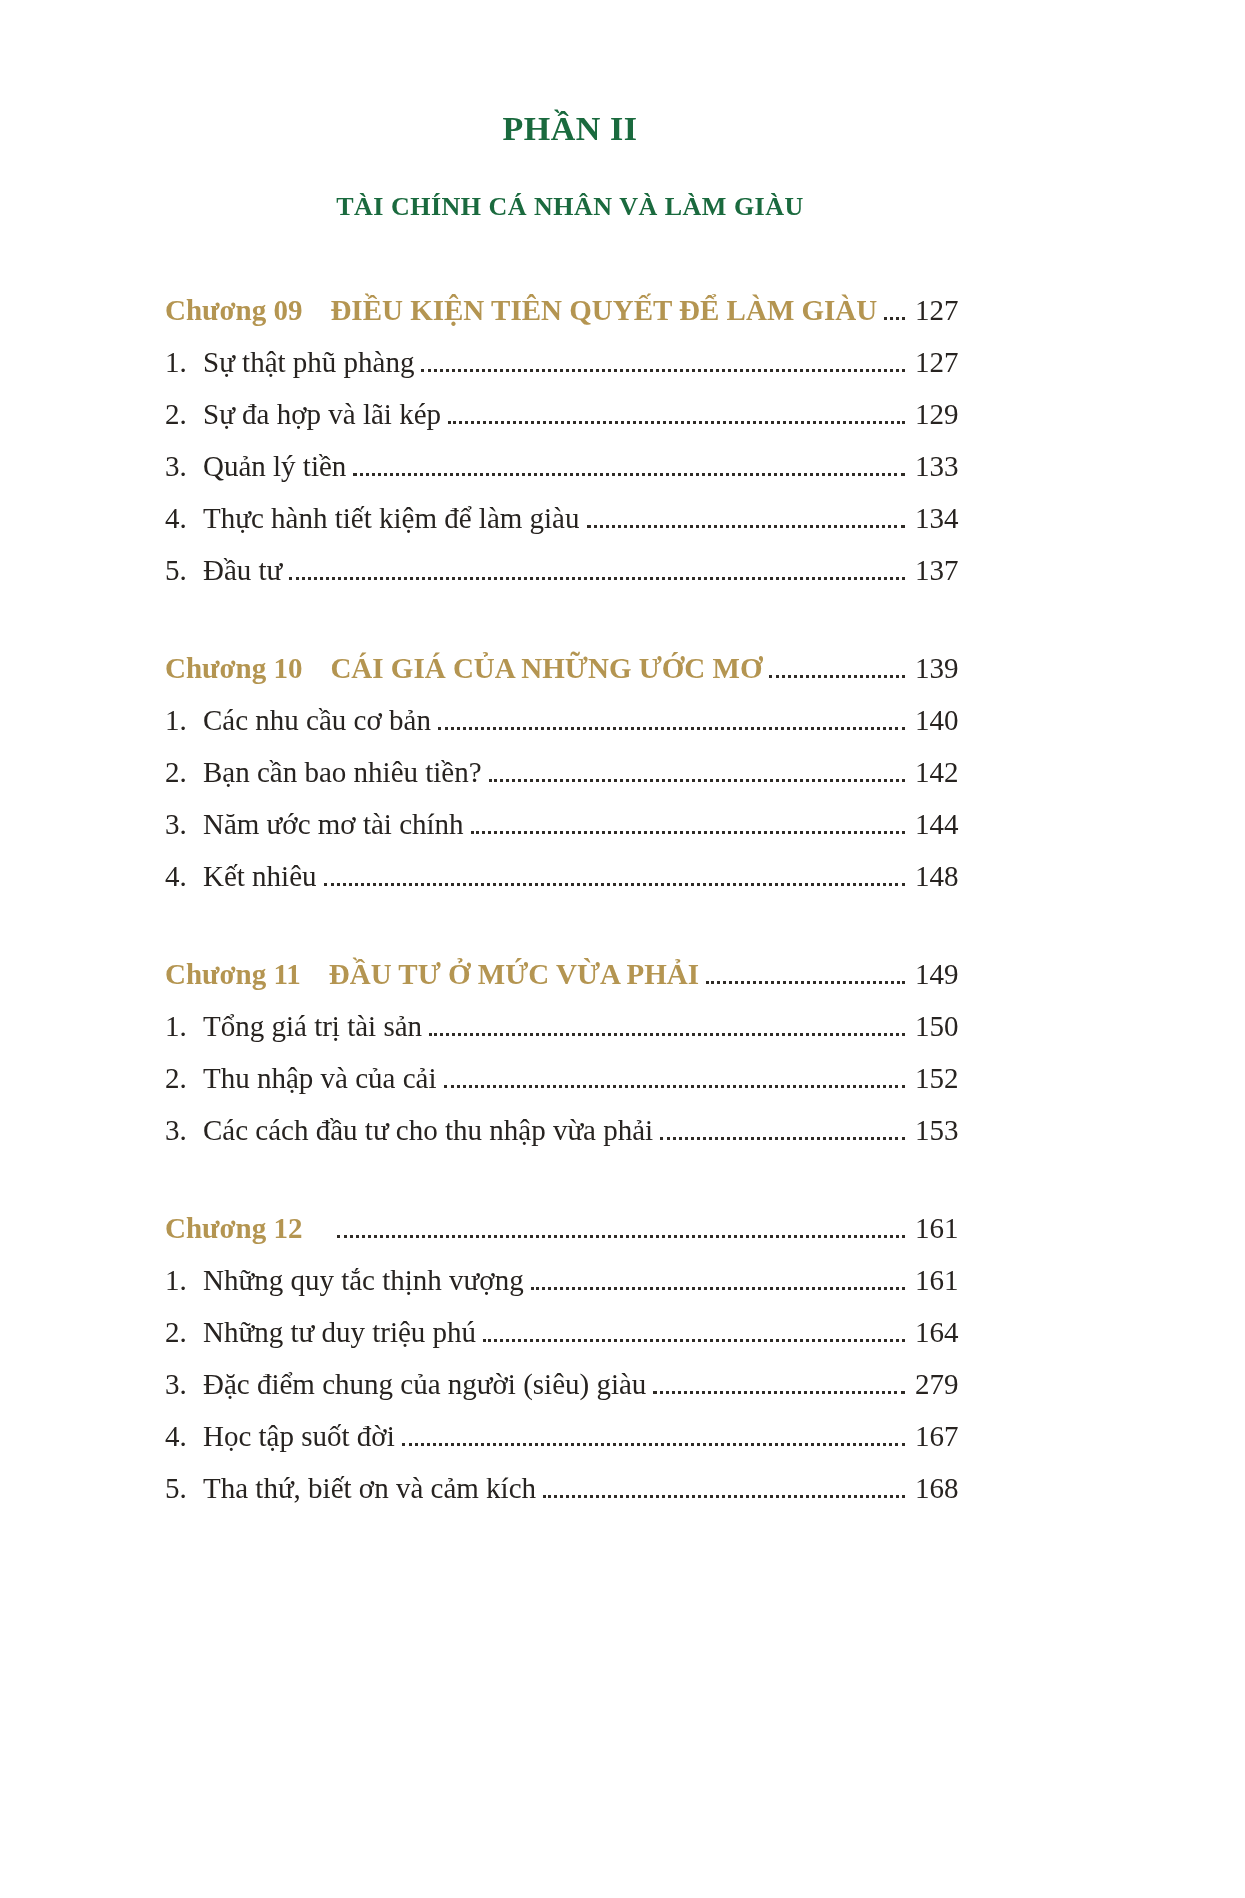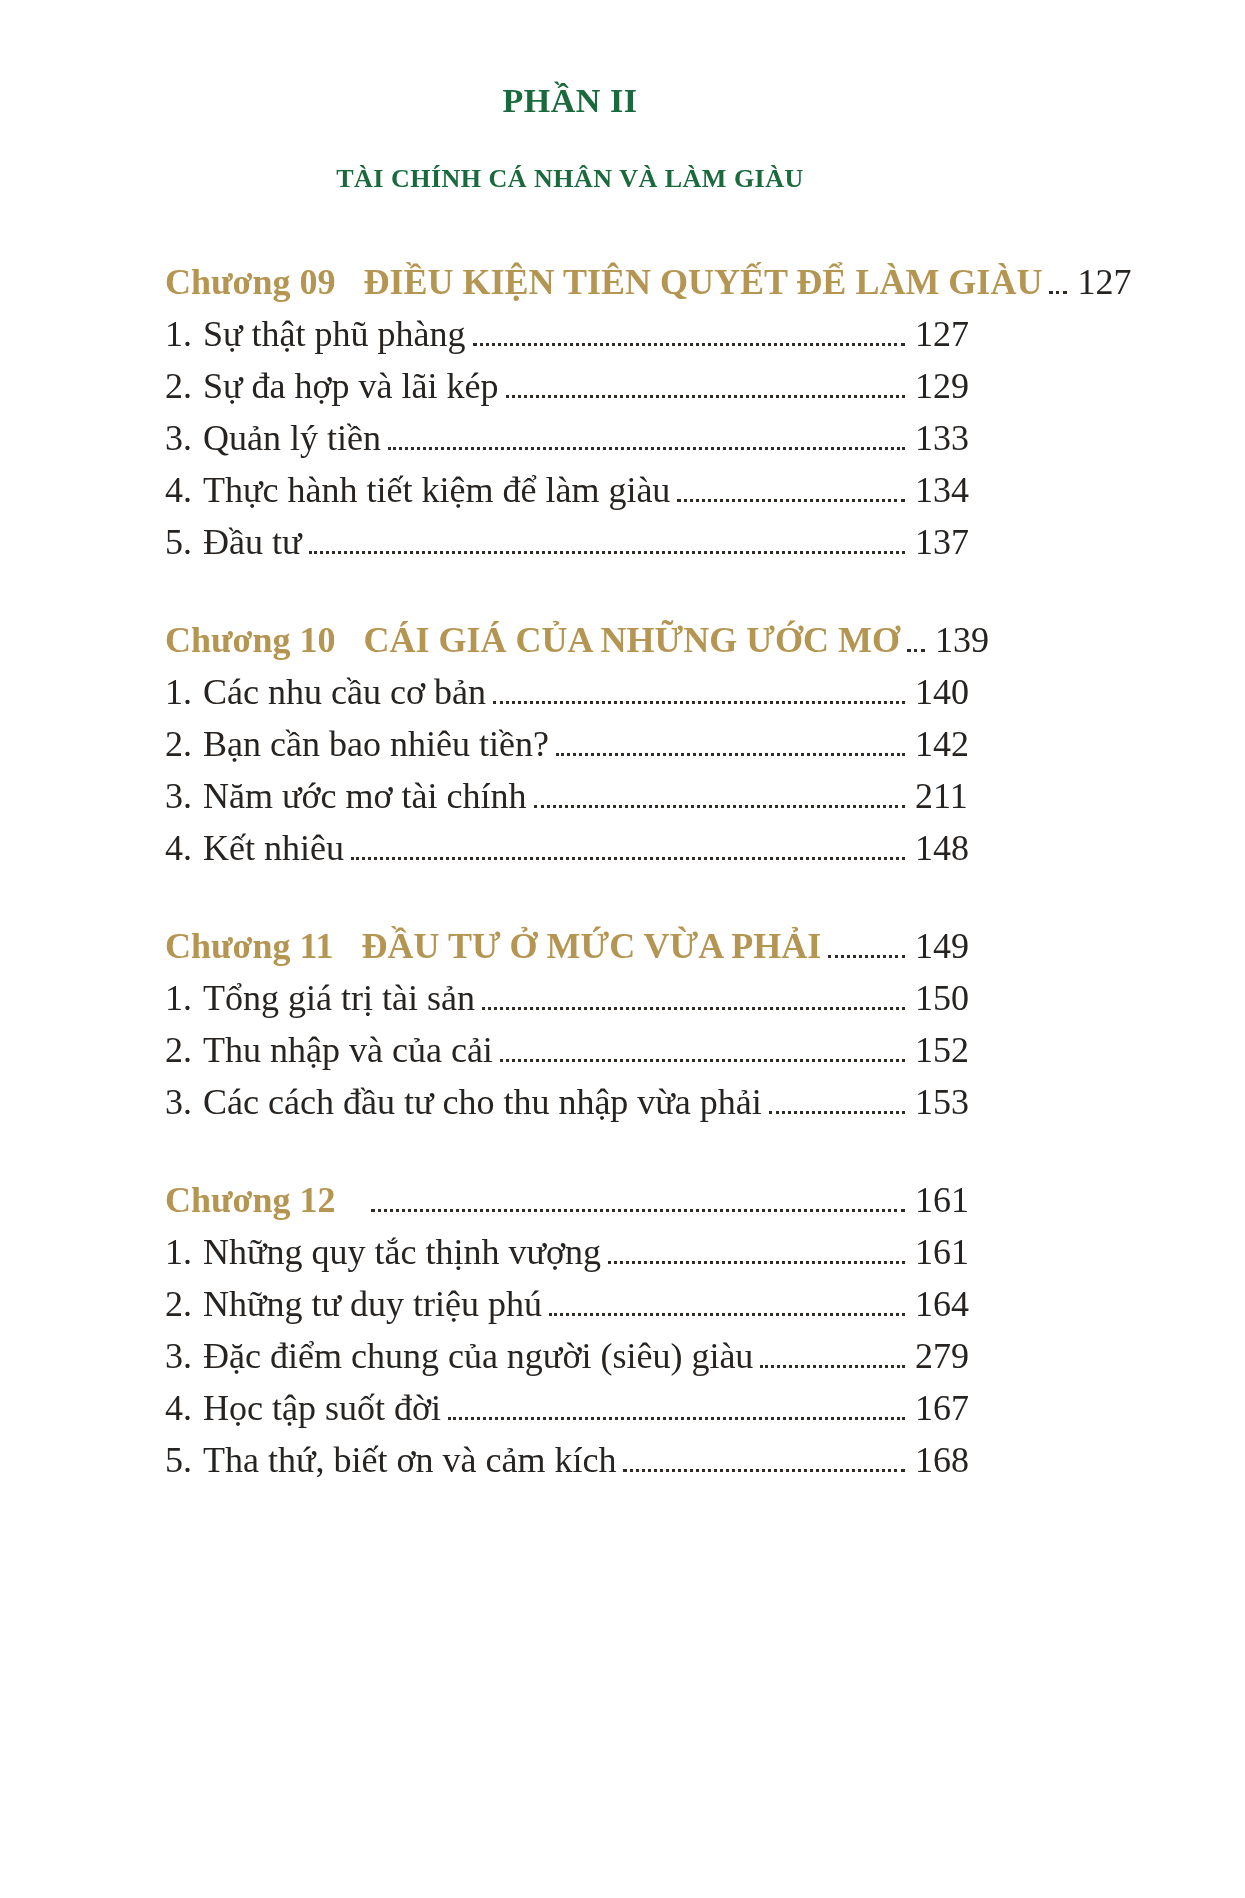--- a/index.html
+++ b/index.html
@@ -6,21 +6,21 @@
   body {
     width: 1245px; height: 1898px;
     background: #ffffff;
     font-family: "Liberation Serif", "DejaVu Serif", serif;
     color: var(--text, #272320);
     overflow: hidden;
   }
   .page {
     box-sizing: border-box;
     width: 1112px; height: 1898px;
-    padding: 84px 137px 0 165px;
+    padding: 112px 137px 0 165px;
     border-radius: 30px;
   }
   .part-label {
     text-align: center;
     font-size: 34px;
     font-weight: bold;
     letter-spacing: 0.5px;
     line-height: 1;
     color: var(--green, #1a6a3e);
   }
@@ -33,21 +33,21 @@
     margin-top: 48px;
     color: var(--green, #1a6a3e);
   }
   .toc { margin-top: 64px; }
   .chapter + .chapter { margin-top: 46px; }
   .row {
     display: flex;
     align-items: baseline;
     height: 52px;
     line-height: 52px;
-    font-size: 36px;
+    font-size: 29px;
   }
   .chapter-head { font-weight: bold; }
   .chapter-label {
     color: var(--gold, #b49551);
     flex: none;
     margin-right: 28px;
     white-space: nowrap;
   }
   .chapter-title {
     color: var(--gold, #b49551);
@@ -152,21 +152,21 @@
     <span class="num">2.</span>
     <span class="item-title">Bạn cần bao nhiêu tiền?</span>
     <span class="dots"></span>
     <span class="pagenum">142</span>
   </div>
 
   <div class="row">
     <span class="num">3.</span>
     <span class="item-title">Năm ước mơ tài chính</span>
     <span class="dots"></span>
-    <span class="pagenum">211</span>
+    <span class="pagenum">144</span>
   </div>
 
   <div class="row">
     <span class="num">4.</span>
     <span class="item-title">Kết nhiêu</span>
     <span class="dots"></span>
     <span class="pagenum">148</span>
   </div>
 </div>
   </div>

